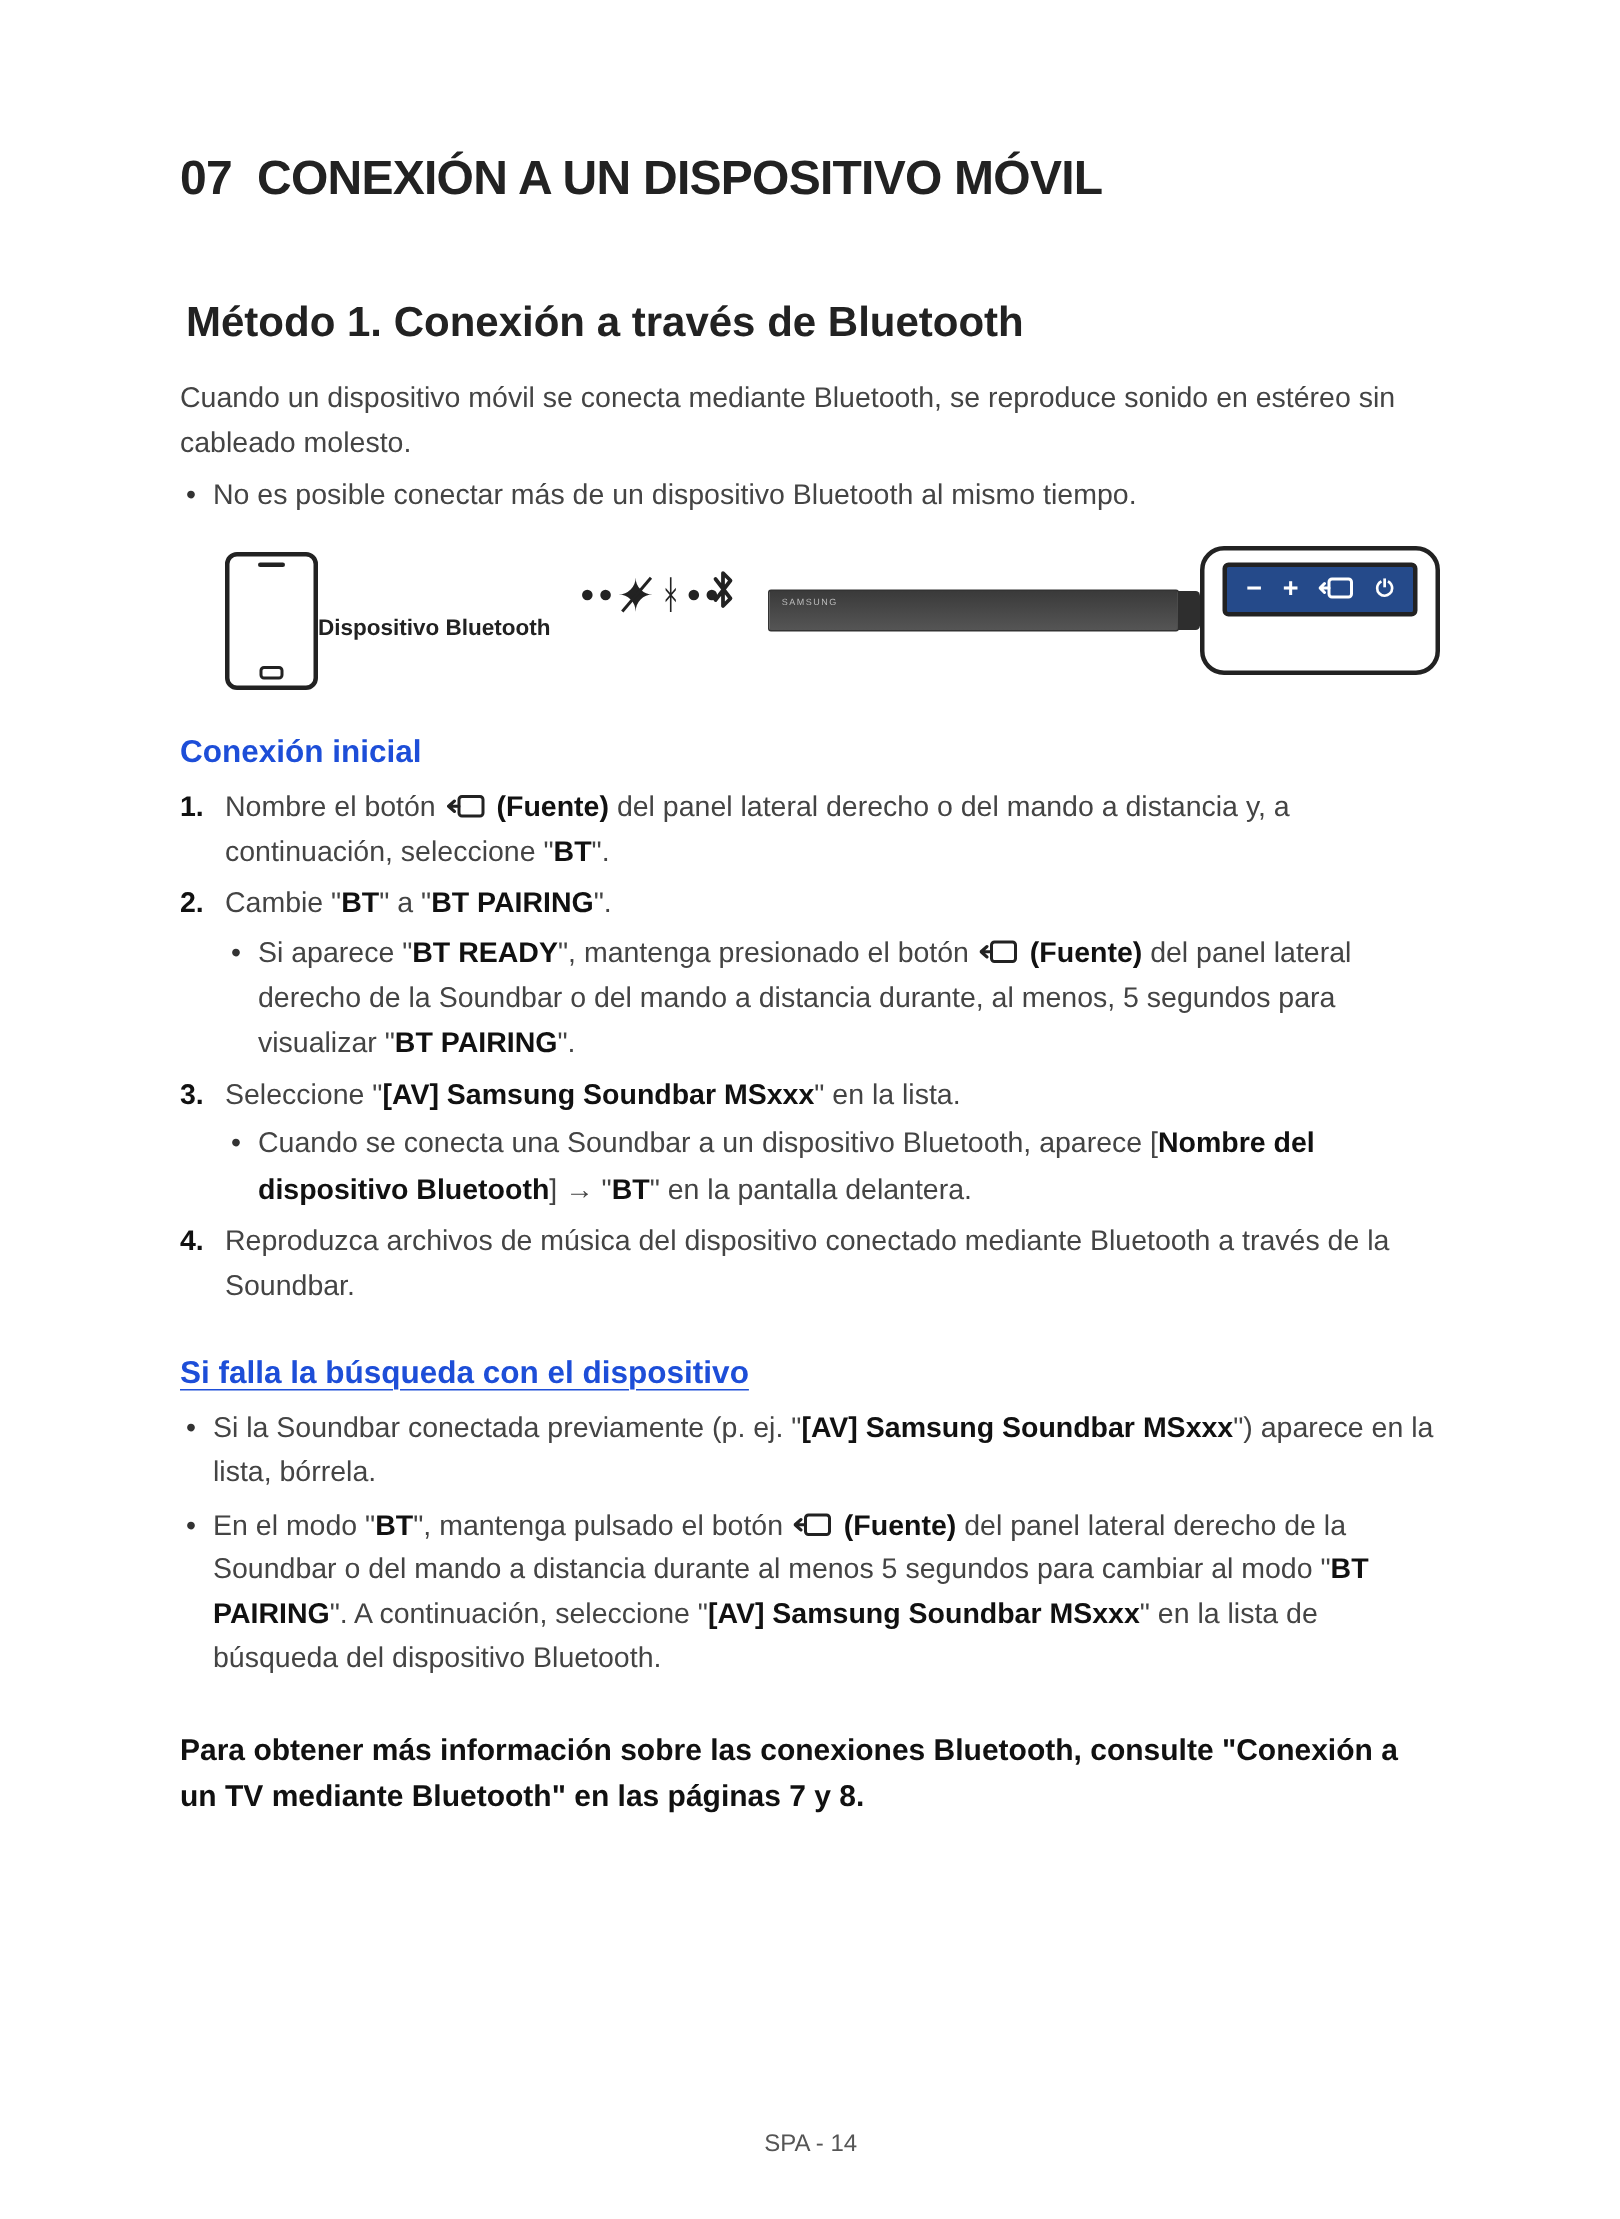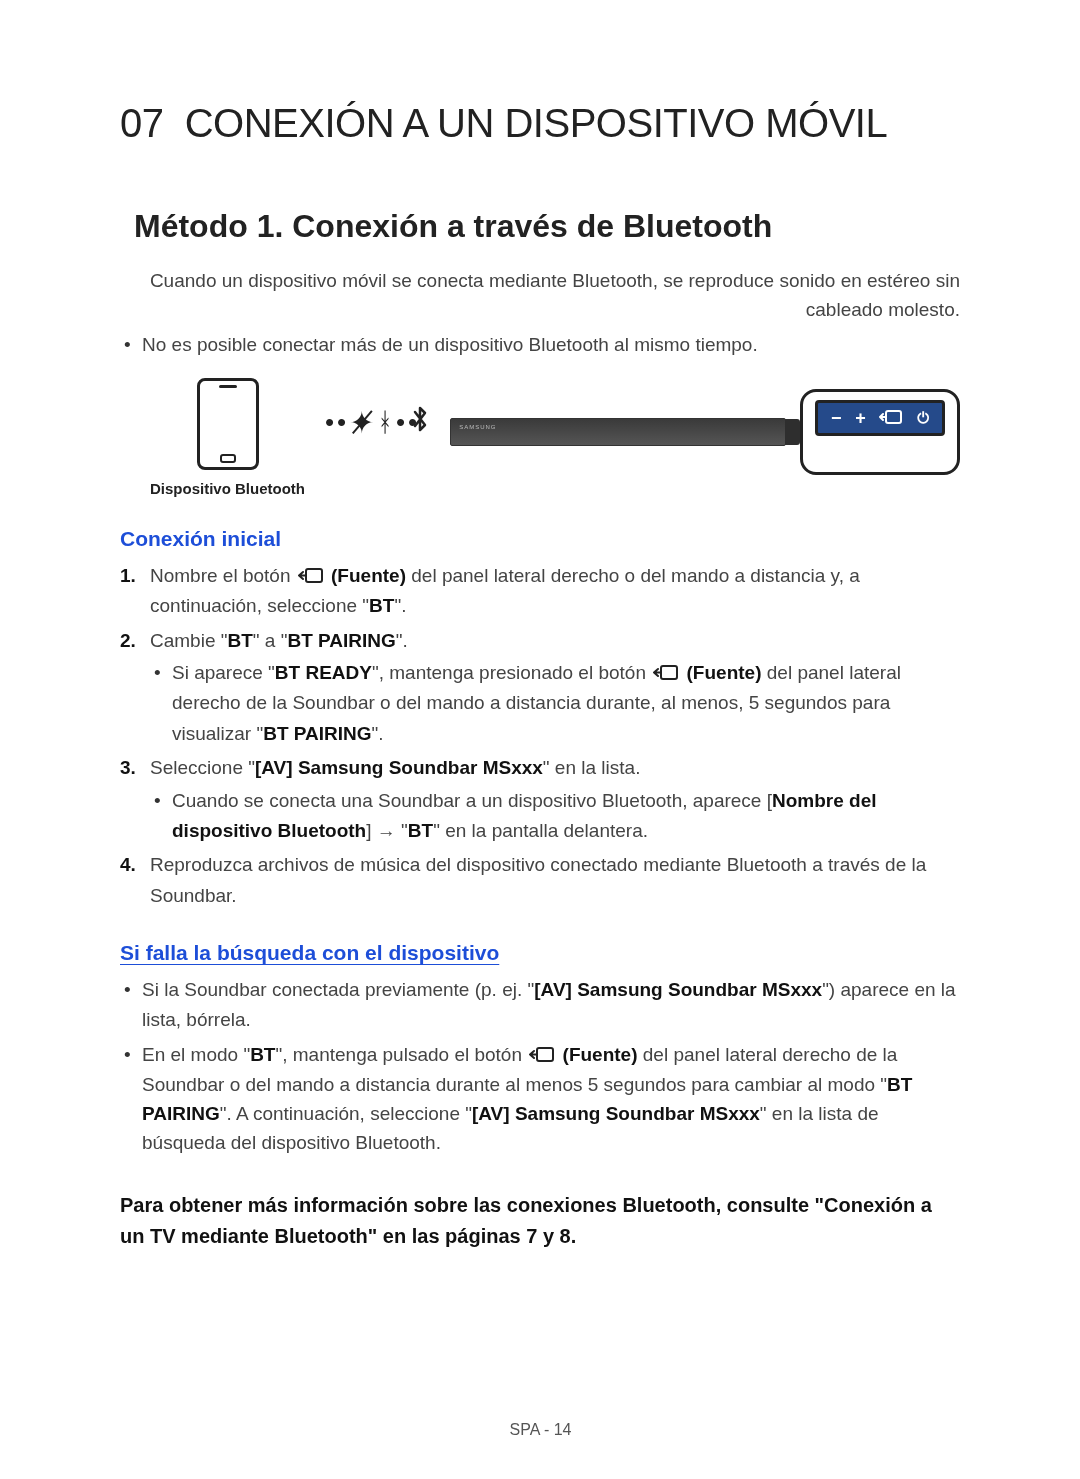--- a/index.html
+++ b/index.html
@@ -12,38 +12,37 @@
     color: #222;
   }
   .page {
     width: 1080px;
     min-height: 1479px;
     padding: 100px 120px 40px 120px;
     box-sizing: border-box;
     position: relative;
   }
   h1.chapter {
-    font-size: 40px;
-    font-weight: 400;
+    font-size: 32px;
+    font-weight: 700;
     letter-spacing: -0.5px;
     margin: 0 0 60px 0;
     line-height: 1.15;
   }
   h2.section {
-    font-size: 32px;
-    font-weight: 700;
-    margin: 0 0 18px 14px;
+    font-size: 28px;
+    font-weight: 700;
+    margin: 0 0 18px 4px;
     line-height: 1.3;
   }
   p.lead {
     font-size: 19px;
     line-height: 1.55;
     margin: 0 0 6px 0;
     color: #444;
-    text-align: right;
   }
   ul.top-bullet, ul.bullets {
     list-style: none;
     padding: 0;
     margin: 0 0 10px 0;
   }
   ul.top-bullet > li, ul.bullets > li {
     position: relative;
     padding-left: 22px;
     font-size: 19px;
@@ -58,21 +57,21 @@
     top: 0;
     color: #333;
   }
   .diagram-row {
     display: flex;
     align-items: flex-end;
     gap: 14px;
     margin: 18px 0 8px 30px;
   }
   
-  .phone-col { display:flex; flex-direction:column; align-items:center; }
+  .phone-col { display:flex; flex-direction:row; align-items:center; }
   .phone {
     width: 56px;
     height: 86px;
     border: 3px solid #222;
     border-radius: 8px;
     position: relative;
     background: #fff;
   }
   .phone::before {
     content:"";

